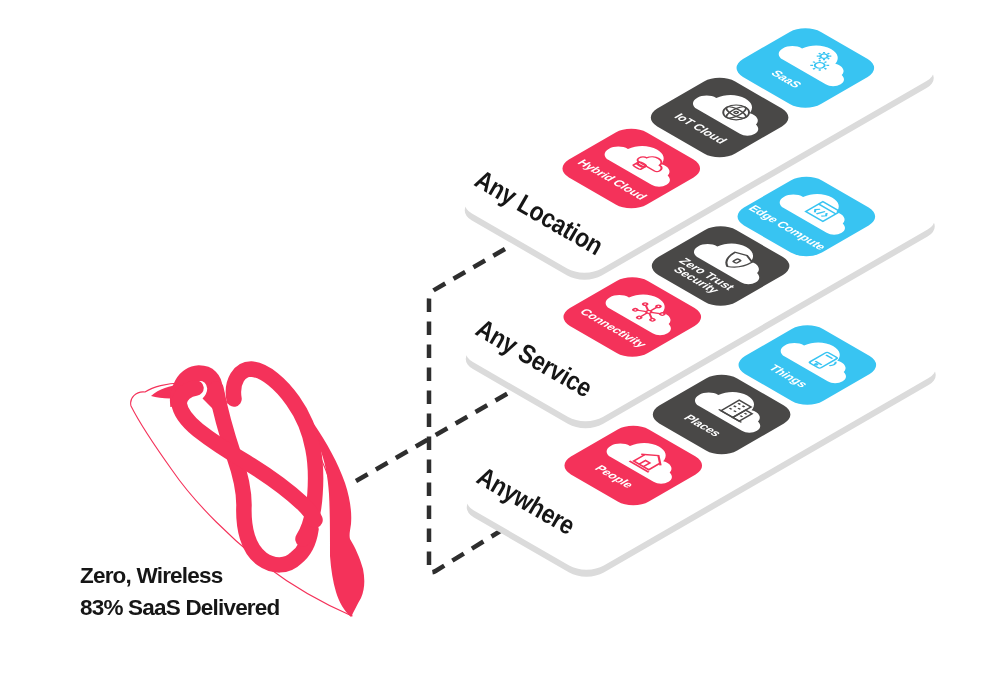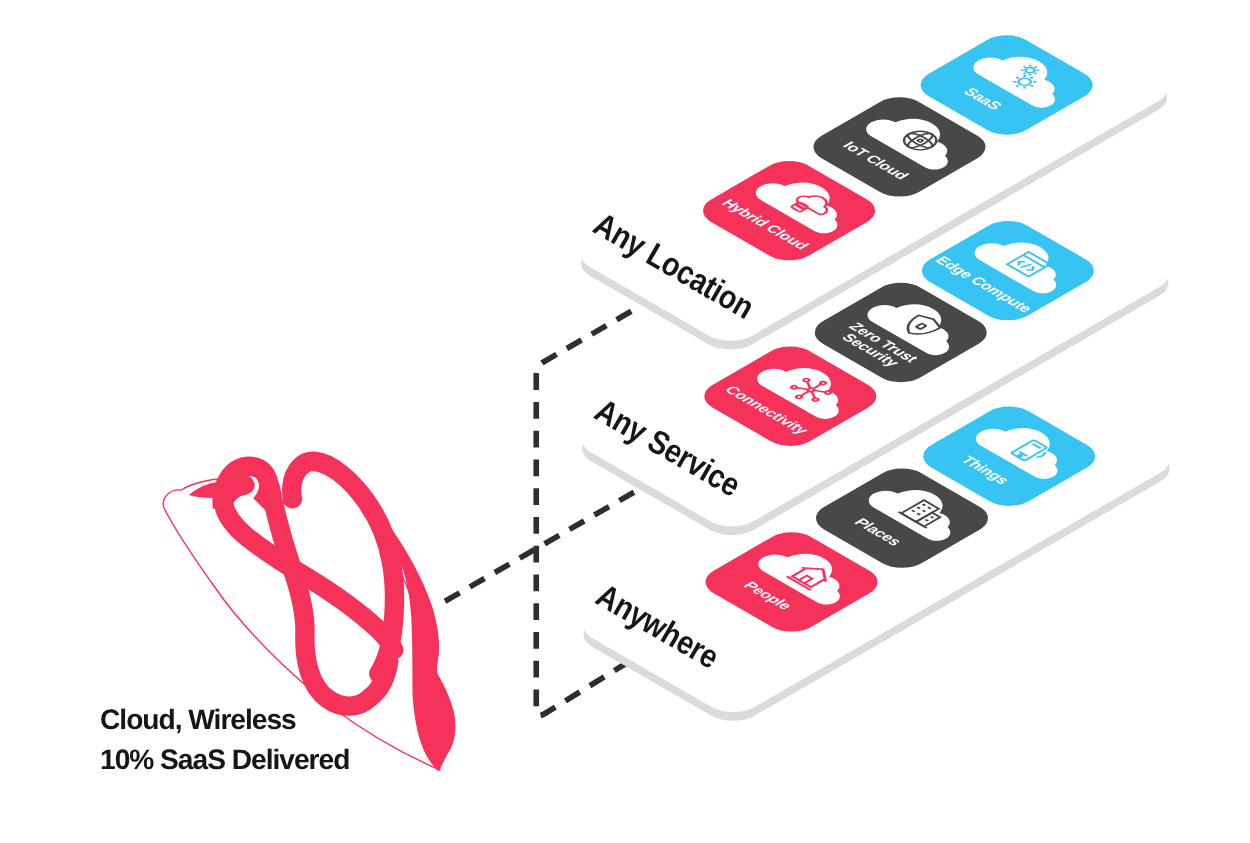--- a/index.html
+++ b/index.html
@@ -249,17 +249,17 @@
           C 309 510 313 515 315 520"></path>
       </g>
     </g>
   </svg>
 
   <div class="plane-label pl1">Any Location</div>
   <div class="plane-label pl2">Any Service</div>
   <div class="plane-label pl3">Anywhere</div>
 
   <div class="tagline">
-    <div>Cloud, Wireless</div>
-    <div>10% SaaS Delivered</div>
+    <div>Zero, Wireless</div>
+    <div>83% SaaS Delivered</div>
   </div>
 
 </div>
 
 </body></html>

